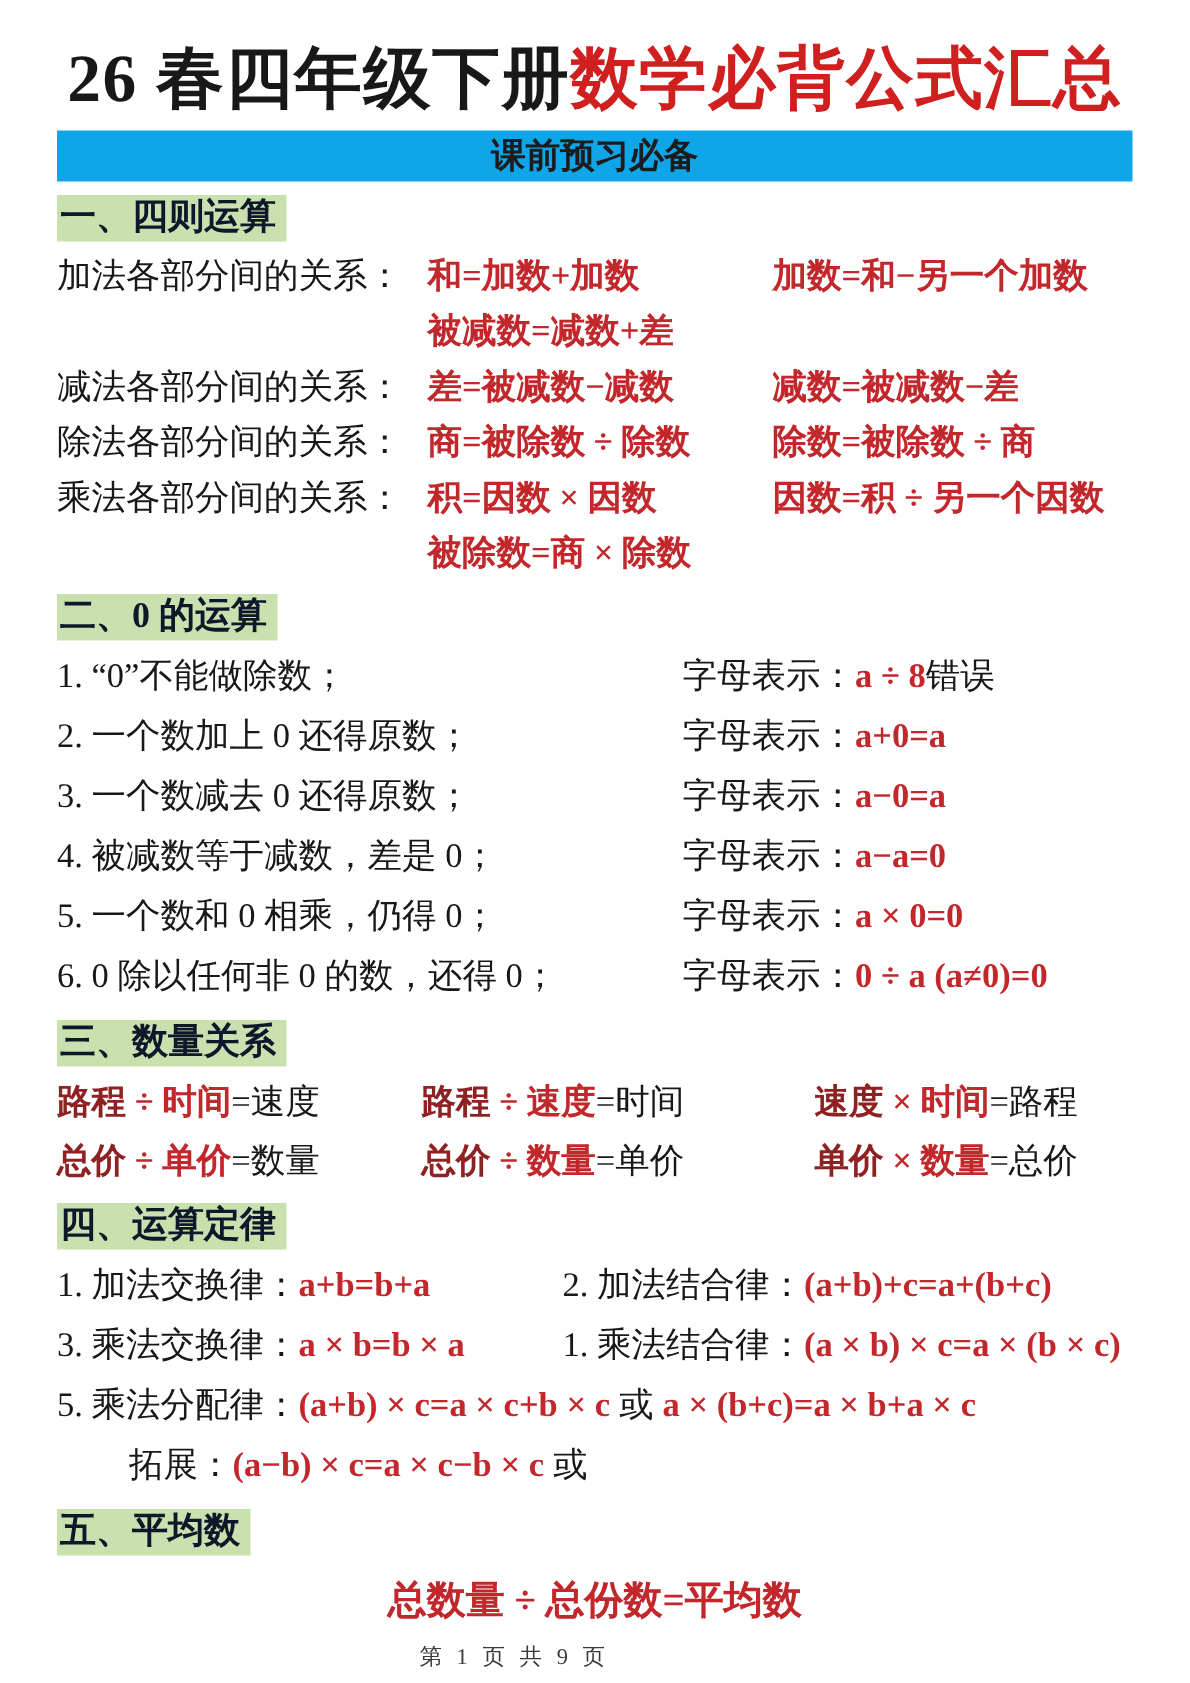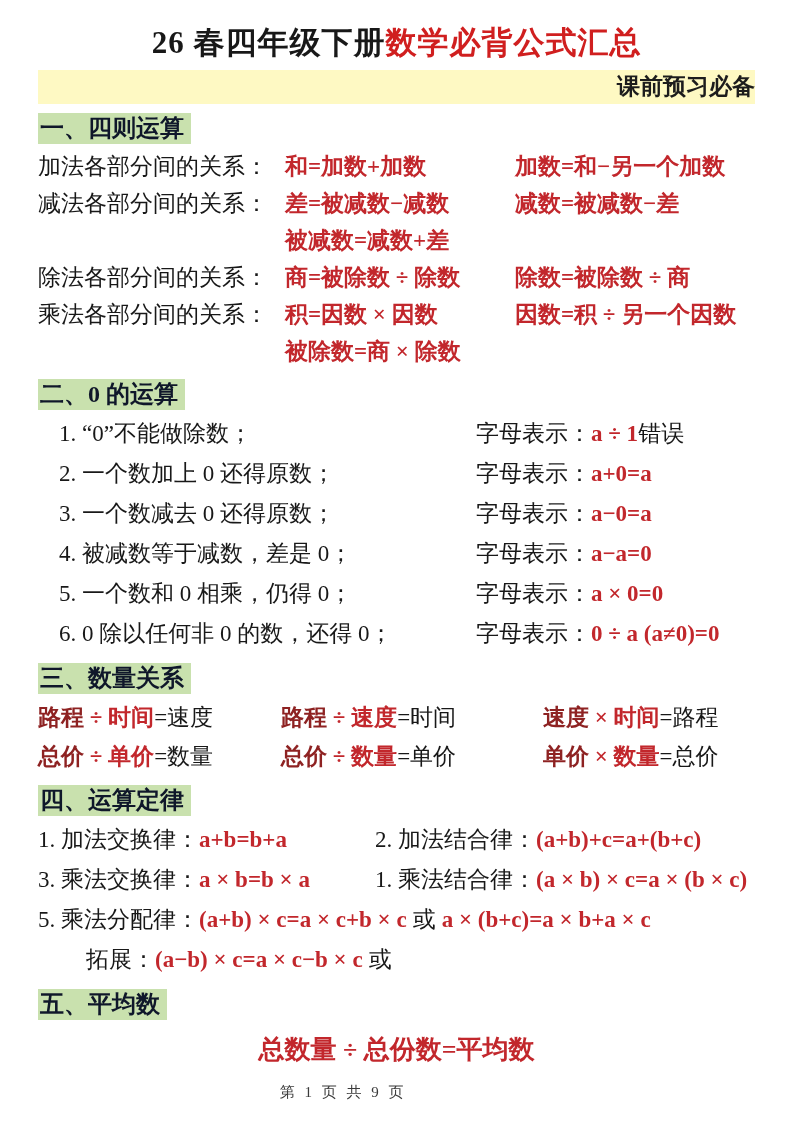--- a/index.html
+++ b/index.html
@@ -2,76 +2,76 @@
 <html><head>
 <meta charset="utf-8">
 <style>
   html,body{margin:0;padding:0;}
   body{
     width:793px;height:1122px;background:#ffffff;overflow:hidden;
     font-family:"Liberation Serif","DejaVu Serif",serif;
     color:#181818;
   }
   .page{padding:24px 38px 0 38px;box-sizing:border-box;width:793px;height:1122px;position:relative;}
-  .title{margin:0;text-align:center;font-size:31px;line-height:1.25;font-weight:bold;letter-spacing:1px;white-space:nowrap;}
+  .title{margin:0;text-align:center;font-size:45px;line-height:1.25;font-weight:bold;letter-spacing:1px;white-space:nowrap;}
   .title .t-red{color:#d01f1f;}
-  .banner{margin-top:7px;background:#fef9c3;height:34px;line-height:34px;text-align:right;
+  .banner{margin-top:7px;background:#0ea5e9;height:34px;line-height:34px;text-align:center;
           font-size:23px;font-weight:bold;color:#1c1c1c;}
   .sec-head{margin:9px 0 4px 0;}
   .sec-head .chip{display:inline-block;background:#c9e1ae;color:#0f172a;font-size:24px;
                   font-weight:bold;line-height:30px;padding:0 7px 1px 2px;}
   .row{display:flex;align-items:flex-start;font-size:23px;line-height:37px;white-space:nowrap;}
   .red{color:#c2272c;font-weight:bold;}
   .darkred{color:#8e2222;font-weight:bold;}
   .blk{color:#181818;}
   
   .s1-label{width:247px;flex:0 0 auto;}
   .s1-f1{width:230px;flex:0 0 auto;}
   .s1-cont{margin-left:247px;}
   
   .s2-row{line-height:40px;}
-  .s2-stmt{width:417px;flex:0 0 auto;margin-left:21px;}
+  .s2-stmt{width:417px;flex:0 0 auto;}
   
   .s3-row{line-height:39px;}
   .s3-c1{width:243px;flex:0 0 auto;}
   .s3-c2{width:262px;flex:0 0 auto;}
   
   .s4-row{line-height:40px;}
   .s4-half{width:337px;flex:0 0 auto;}
   .s4-ext{margin-left:48px;}
   .s4-col1{width:389px;flex:0 0 auto;}
   .or-word{padding:0 6px;font-weight:normal;color:#181818;}
   
   .avg-formula{text-align:center;font-size:26px;line-height:40px;margin-top:10px;}
-  .footer{position:absolute;bottom:20px;left:0;width:686px;text-align:center;
+  .footer{position:absolute;bottom:8px;left:0;width:686px;text-align:center;
           font-size:15px;color:#3a3a3a;letter-spacing:3px;}
 </style>
 </head>
 <body>
 
 <div class="page">
 
   <h1 class="title"><span>26 春四年级下册</span><span class="t-red">数学必背公式汇总</span></h1>
 
   <div class="banner"><span>课前预习必备</span></div>
 
   <div>
     <div class="sec-head"><span class="chip">一、四则运算</span></div>
     <div class="row">
         <span class="s1-label blk">加法各部分间的关系：</span>
         <span class="s1-f1 red">和=加数+加数</span>
         <span class="red">加数=和−另一个加数</span>
       </div>
     <div class="row">
+        <span class="s1-cont red">被减数=减数+差</span>
+      </div>
+    <div class="row">
         <span class="s1-label blk">减法各部分间的关系：</span>
         <span class="s1-f1 red">差=被减数−减数</span>
         <span class="red">减数=被减数−差</span>
-      </div>
-    <div class="row">
-        <span class="s1-cont red">被减数=减数+差</span>
       </div>
     <div class="row">
         <span class="s1-label blk">除法各部分间的关系：</span>
         <span class="s1-f1 red">商=被除数 ÷ 除数</span>
         <span class="red">除数=被除数 ÷ 商</span>
       </div>
     <div class="row">
         <span class="s1-label blk">乘法各部分间的关系：</span>
         <span class="s1-f1 red">积=因数 × 因数</span>
         <span class="red">因数=积 ÷ 另一个因数</span>
@@ -79,21 +79,21 @@
     <div class="row">
         <span class="s1-cont red">被除数=商 × 除数</span>
       </div>
   </div>
 
   <div>
     <div class="sec-head"><span class="chip">二、0 的运算</span></div>
     <div class="row s2-row">
         <span class="s2-stmt blk">1. “0”不能做除数；</span>
         <span class="blk">字母表示：</span>
-        <span class="red">a ÷ 1</span>
+        <span class="red">a ÷ 8</span>
         <span class="blk"> 错误</span>
       </div>
     <div class="row s2-row">
         <span class="s2-stmt blk">2. 一个数加上 0 还得原数；</span>
         <span class="blk">字母表示：</span>
         <span class="red">a+0=a</span>
       </div>
     <div class="row s2-row">
         <span class="s2-stmt blk">3. 一个数减去 0 还得原数；</span>
         <span class="blk">字母表示：</span>

